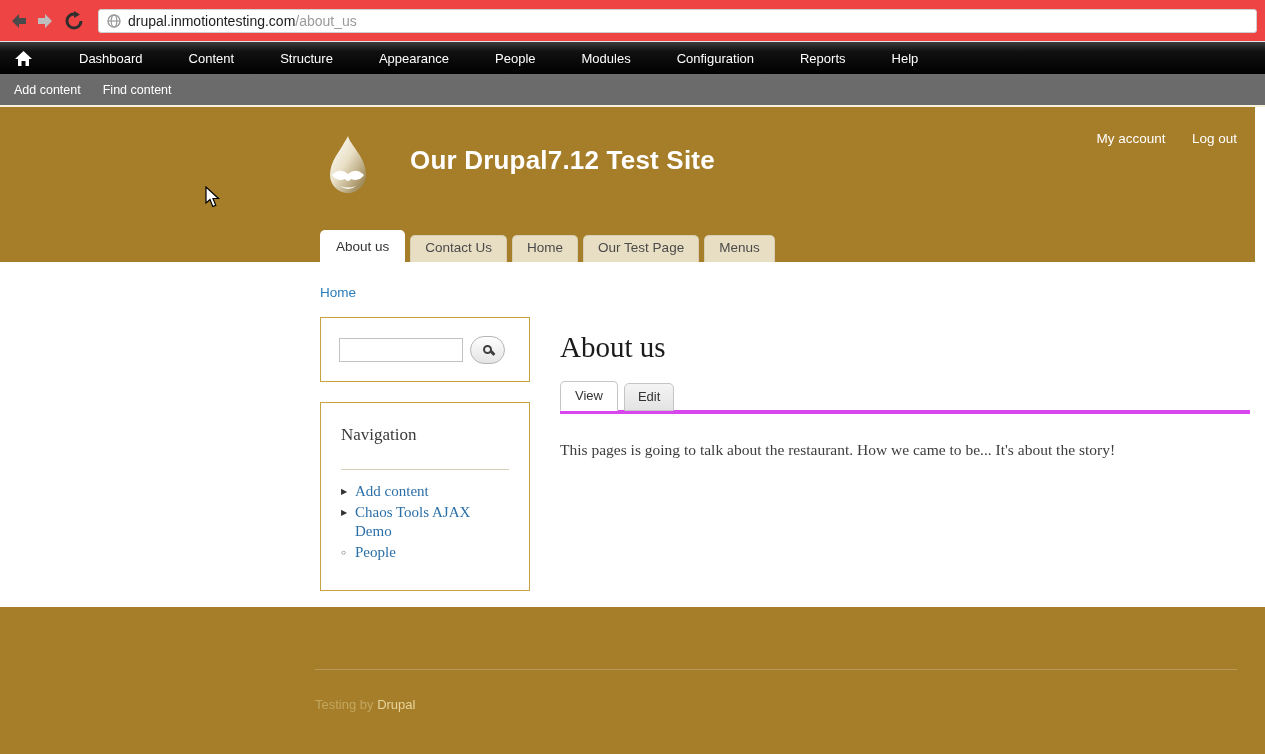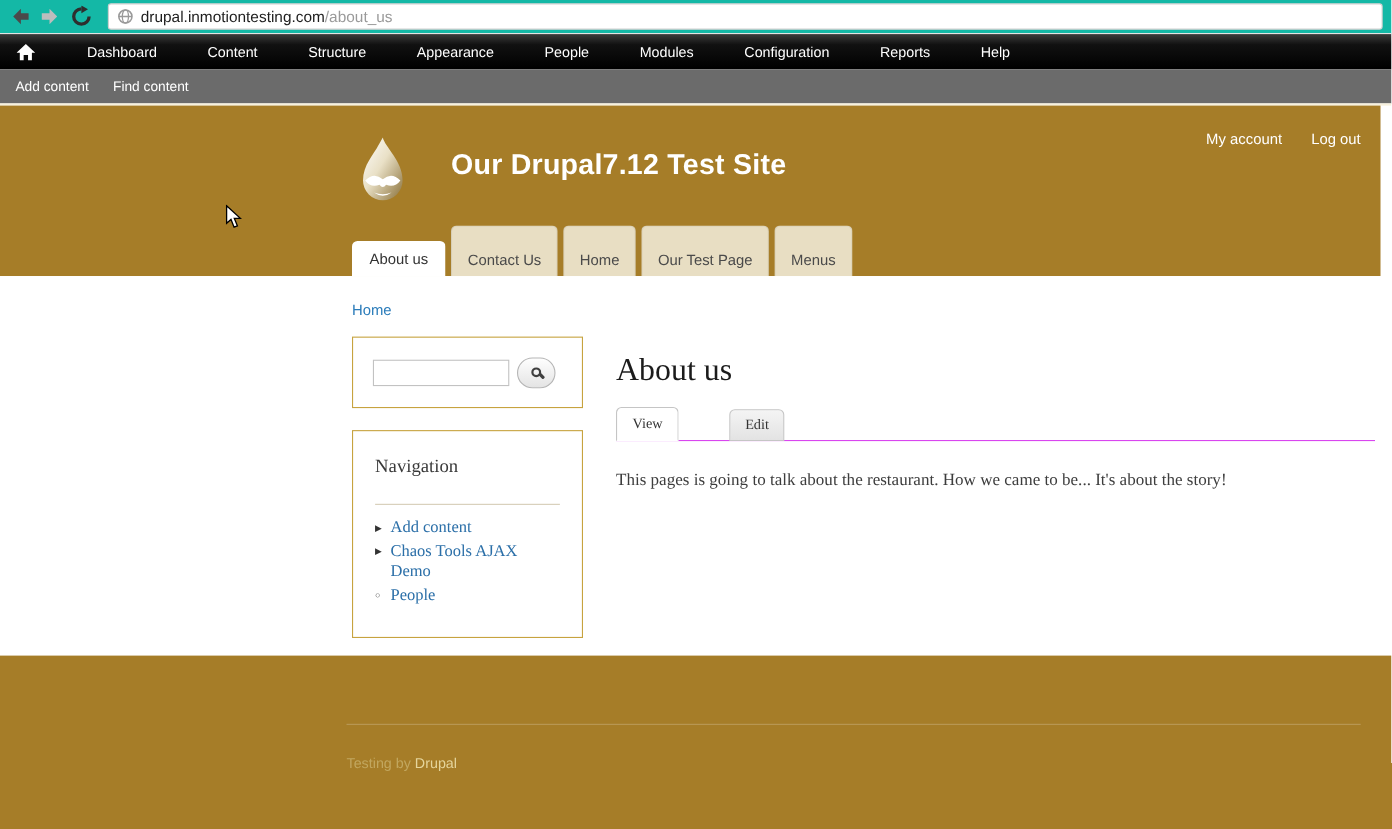--- a/index.html
+++ b/index.html
@@ -1,20 +1,20 @@
 <!DOCTYPE html>
 <html><head>
 <meta charset="utf-8">
 <style>
   * { margin:0; padding:0; box-sizing:border-box; }
   html,body { width:1265px; height:754px; overflow:hidden; background:#fff;
               font-family:"Liberation Sans", sans-serif; }
 
   
-  .browser-bar { height:31px; background:#14b8a6; display:flex; align-items:center;
+  .browser-bar { height:42px; background:#ef4444; display:flex; align-items:center;
                  padding:0 8px 0 6px; border-bottom:1px solid #e3e3e3;text-align:center; }
   .nav-btn { width:24px; height:24px; display:flex; align-items:center; justify-content:center;
              margin-right:4px; cursor:pointer; }
   .omnibox { flex:1; height:24px; border:1px solid #cfcfcf; border-radius:3px; background:#fff;
              display:flex; align-items:center; padding:0 8px; margin-left:8px; }
   .omnibox .host { color:#1d1d1d; font-size:14px; }
   .omnibox .path { color:#9a9a9a; font-size:14px; }
   .globe { margin-right:7px; display:flex; }
 
   
@@ -33,21 +33,21 @@
   .site-header { position:relative; height:155px; background:#a67d28; margin-right:10px; }
   .logo { position:absolute; left:320px; top:28px; }
   .name-group { position:absolute; left:410px; top:38px; }
   .site-name { color:#fff; font-size:26px; font-weight:700; letter-spacing:.2px; cursor:pointer; }
   .site-slogan { color:#ece0b4; font-size:15px; font-style:italic;
                  font-family:"Liberation Serif", "DejaVu Serif", serif; margin-top:8px; }
   .user-links { position:absolute; right:18px; top:22px; }
   .user-links span { color:#fff; font-size:13.5px; margin-left:22px; cursor:pointer; }
 
   .main-tabs { position:absolute; left:320px; bottom:0; display:flex; align-items:flex-end; }
-  .mtab { background:#e8dec3; color:#4a4a4a; font-size:13.5px; padding:23px 14px 7px;
+  .mtab { background:#e8dec3; color:#4a4a4a; font-size:13.5px; padding:4px 14px 7px;
           border-radius:5px 5px 0 0; margin-right:5px; border:1px solid rgba(0,0,0,.07);
           border-bottom:none; cursor:pointer; white-space:nowrap; }
   .mtab.active { background:#fff; color:#333; padding:8px 15px 8px; border-color:transparent; }
 
   
   .content { position:relative; height:345px; background:#fff;
              font-family:"Liberation Serif", "DejaVu Serif", serif; }
   .breadcrumb { position:absolute; left:320px; top:23px; font-size:13.5px; color:#2b7cba;
                 font-family:"Liberation Sans", sans-serif; cursor:pointer; }
 
@@ -65,22 +65,22 @@
   .nav-block { top:140px; padding:22px 20px 26px; }
   .nav-title { font-size:17px; color:#3a3a3a; padding-bottom:24px; border-bottom:1px solid #d5cdb6;
                margin-bottom:12px; }
   .nav-list { list-style:none; }
   .nav-list li { display:flex; margin-bottom:2px; line-height:19px; }
   .marker { width:14px; flex:0 0 14px; color:#333; font-size:8px; line-height:19px; text-align:left; }
   .nav-link { color:#2b6fa8; font-size:15px; cursor:pointer; max-width:128px; }
 
   .page-area { position:absolute; left:560px; right:15px; top:70px; }
   .page-title { font-size:29px; font-weight:400; color:#1b1b1b; line-height:1.1; }
-  .local-tabs { display:flex; align-items:flex-end; border-bottom:1px solid #d946ef;
-                margin-top:17px; font-family:Liberation Serif, serif;gap:40px; }
+  .local-tabs { display:flex; align-items:flex-end; border-bottom:4px solid #d946ef;
+                margin-top:17px; font-family:Liberation Sans, sans-serif; }
   .ltab { font-size:13px; color:#333; padding:5px 13px 6px; border:1px solid #c5c5c5;
           border-radius:5px 5px 0 0; margin-right:6px; margin-bottom:-1px; cursor:pointer;
           background:linear-gradient(#f4f4f4, #e3e3e3); }
   .ltab.active { background:#fff; border-bottom:1px solid #fff; padding:6px 14px 7px; }
   .page-body { margin-top:27px; font-size:15.5px; color:#3d3d3d; }
 
   
   .footer { position:relative; height:159px; background:#a67d28; }
   .footer-line { position:absolute; left:315px; right:28px; top:62px; height:1px;
                  background:rgba(255,255,255,.22); }

